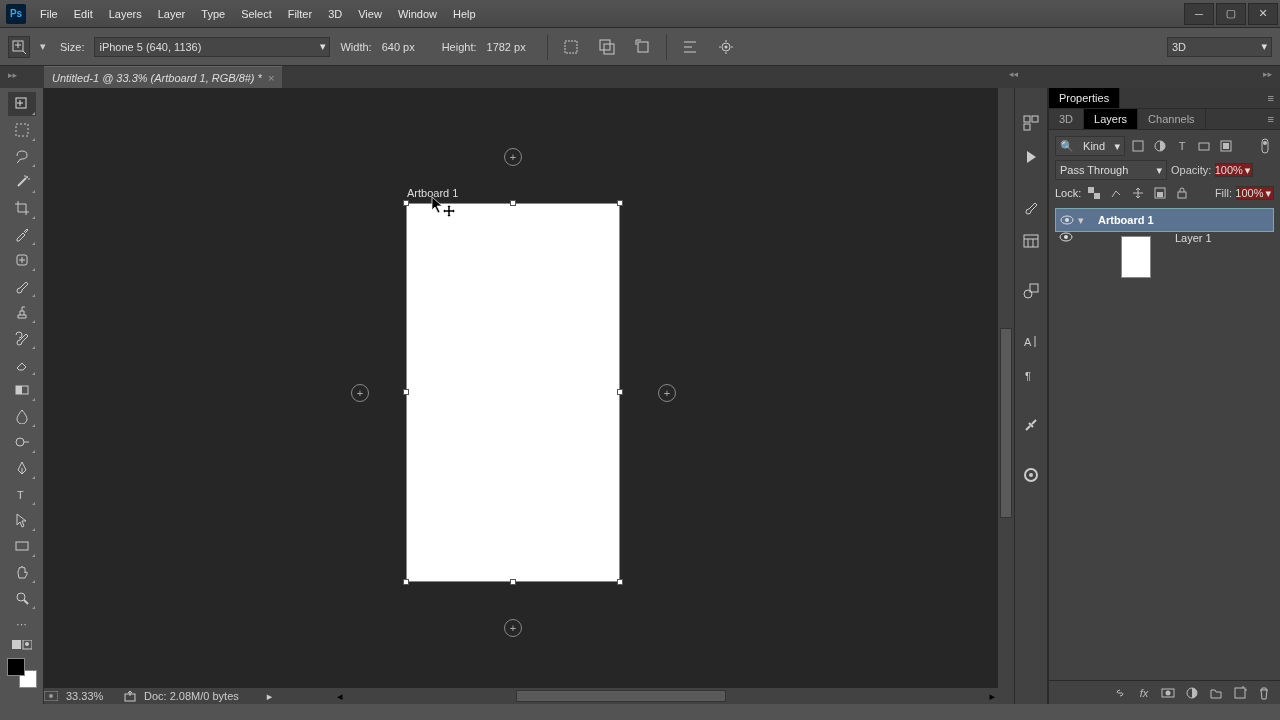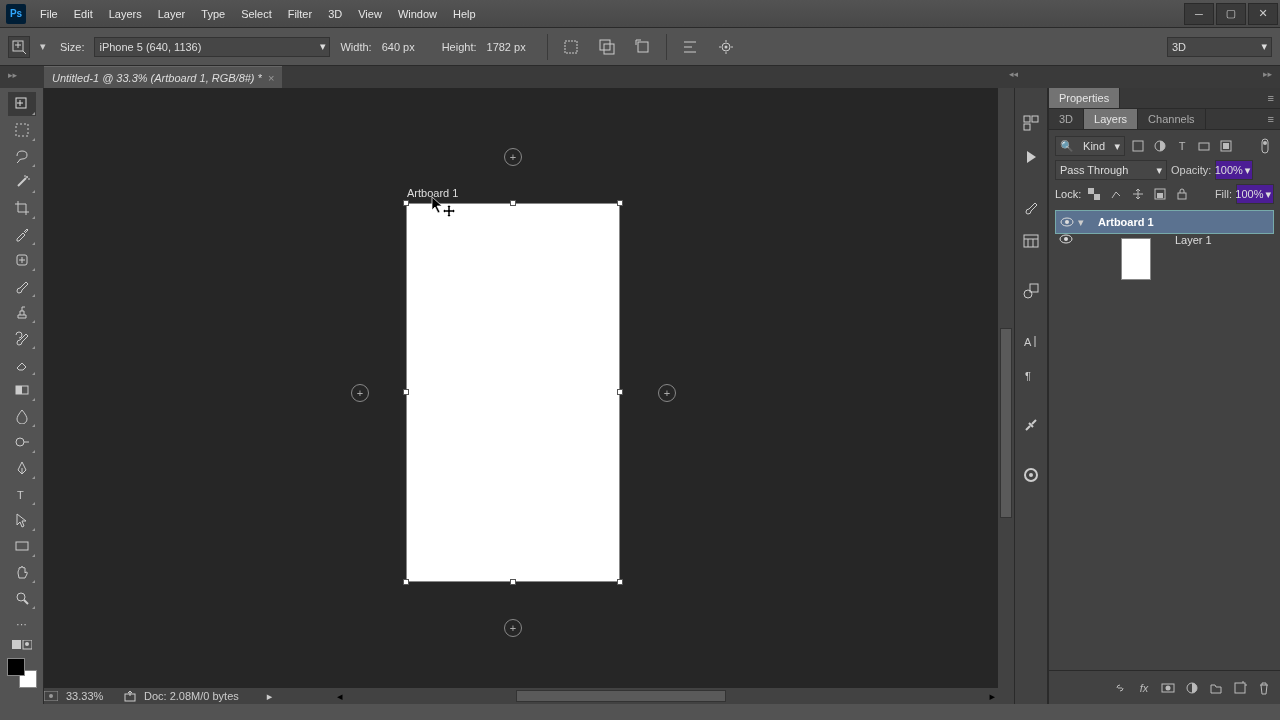--- a/index.html
+++ b/index.html
@@ -62,43 +62,43 @@
 
 
 .panel-strip { width: 34px; background:#424242; border-left:1px solid #2a2a2a; border-right:1px solid #2a2a2a; display:flex; flex-direction:column; align-items:center; padding-top:20px; gap:4px; }
 .strip-btn { width:26px; height:30px; display:flex; align-items:center; justify-content:center; color:#ccc; }
 .strip-gap { height: 12px; }
 
 
 .right-panels { width: 232px; background:#424242; border-left:1px solid #2a2a2a; display:flex; flex-direction:column; }
 .panel-tabrow { display:flex; background:#383838; border-bottom:1px solid #2a2a2a; }
 .panel-tab { padding:4px 10px; color:#aaa; background:#383838; border-right:1px solid #2a2a2a; cursor:default; }
-.panel-tab.active { background:#737373; color:#e6e6e6; }
+.panel-tab.active { background:#000000; color:#e6e6e6; }
 .panel-menu-icon { margin-left:auto; padding:4px 6px; color:#aaa; }
 .panel-body { padding:6px; color:#ddd; flex-shrink:0; }
 .layers-row { display:flex; align-items:center; gap:4px; margin-bottom:4px; }
 .layers-dd { flex:0 0 70px; height:20px; background:#464646; border:1px solid #333; display:flex; align-items:center; justify-content:space-between; padding:0 4px; }
 .filter-icon { width:18px; height:18px; display:flex; align-items:center; justify-content:center; color:#bbb; }
 .blend-dd { width:112px; height:20px; background:#464646; border:1px solid #333; padding:0 4px; display:flex; align-items:center; justify-content:space-between; }
 .pct-label { color:#ccc; }
-.pct-val { width:38px; height:20px; background:#4c1d95; border:1px solid #333; padding:0 2px; text-align:right; display:flex; align-items:center; justify-content:flex-end; }
+.pct-val { width:38px; height:14px; background:#7f1d1d; border:1px solid #333; padding:0 2px; text-align:right; display:flex; align-items:center; justify-content:flex-end; }
 .lock-row { display:flex; align-items:center; gap:4px; }
 .lock-icon { width:18px; height:18px; display:flex; align-items:center; justify-content:center; color:#bbb; }
 
 .layers-tree { margin-top:6px; }
 .layer-item { display:flex; align-items:center; height:28px; border:1px solid transparent; }
 .layer-item.artboard-item { background:#5b7290; border:1px solid #7aa; height:24px; }
 .layer-item.artboard-item .layer-name { font-weight:bold; color:#fff; }
 .eye { width:22px; display:flex; justify-content:center; color:#ddd; }
 .twisty { width:14px; color:#ccc; }
 .layer-thumb { width:30px; height:42px; background:#fff; border:1px solid #888; margin:4px 8px 4px 28px; }
 .layer-row2 { display:flex; align-items:flex-start; height:54px;gap:16px; }
 .layer-name { color:#ddd; }
 
-.panel-footer { margin-top:auto; height:34px; border-top:1px solid #2a2a2a; display:flex; align-items:center; justify-content:flex-end; gap:8px; padding:0 8px; color:#bbb; }
+.panel-footer { margin-top:auto; height:24px; border-top:1px solid #2a2a2a; display:flex; align-items:center; justify-content:flex-end; gap:8px; padding:0 8px; color:#bbb; }
 .foot-icon { width:16px; height:16px; display:flex; align-items:center; justify-content:center; }
 
 svg { display:block; }
 </style>
 </head>
 <body>
 
 <div class="titlebar">
   <div class="ps-logo">Ps</div>
   <div class="menubar">

